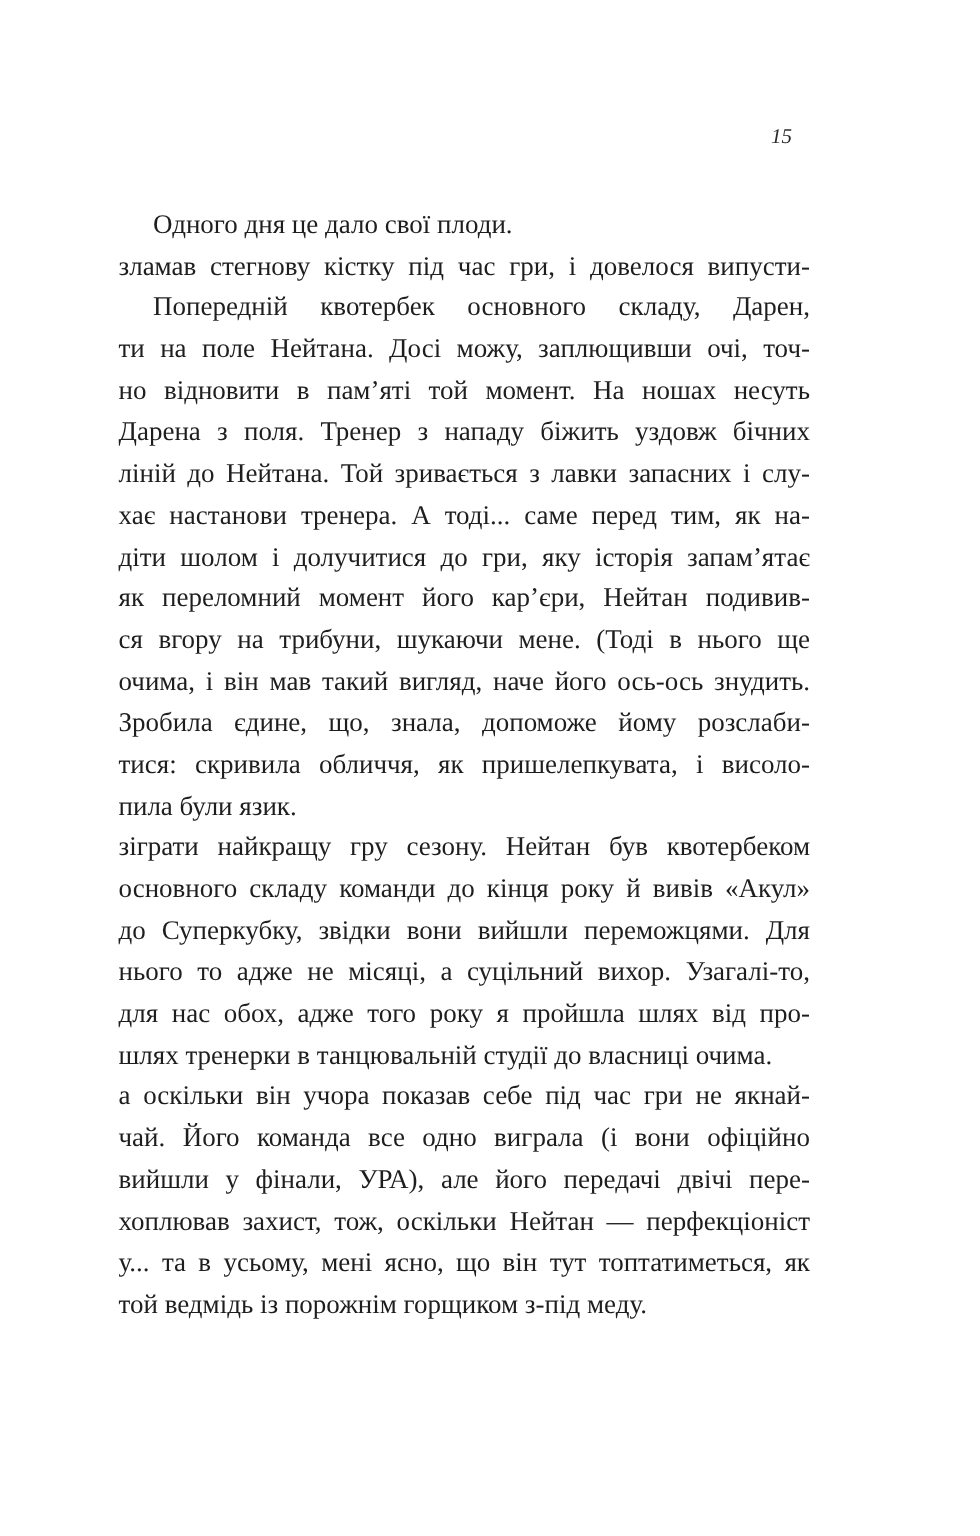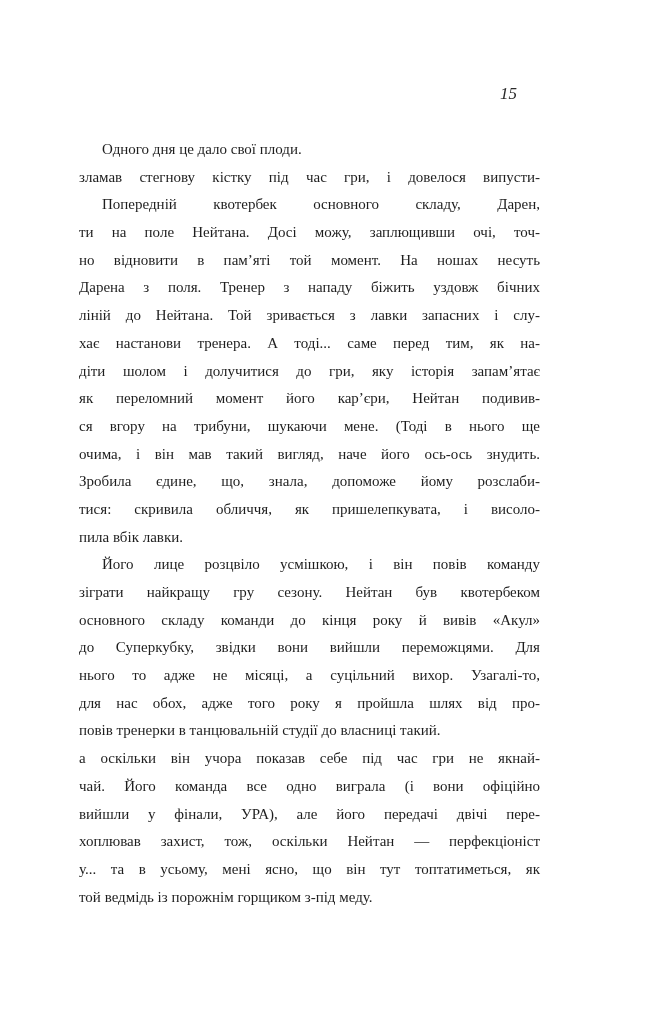--- a/index.html
+++ b/index.html
@@ -3,28 +3,28 @@
 <meta charset="utf-8">
 <style>
   html, body { margin: 0; padding: 0; background: #ffffff; }
   body { width: 653px; height: 1024px; position: relative; overflow: hidden; }
   .page {
     position: absolute; left: 0; top: 0; width: 653px; height: 1024px;
     background: #ffffff;
   }
   .page-number {
     position: absolute; left: 500px; top: 84px; width: 42px;
-    text-align: left;
+    text-align: center;
     font-family: "Liberation Serif", serif; font-style: italic;
-    font-size: 17px; color: #2a2a2a;
+    font-size: 14px; color: #2a2a2a;
   }
   .body-text {
     position: absolute; left: 79px; top: 136px; width: 461px;
     font-family: "Liberation Serif", serif;
-    font-size: 15px; color: #1e1e1e;
+    font-size: 18px; color: #1e1e1e;
     line-height: 27.7px;
   }
   .line {
     display: block; white-space: nowrap;
     text-align: justify; text-align-last: justify;
     height: 27.7px; overflow: visible;
   }
   .line.indent { padding-left: 23px; }
   .line.last { text-align-last: left; }
   .em { }
@@ -43,28 +43,27 @@
     <span class="line">но відновити в пам’яті той момент. На ношах несуть</span>
     <span class="line">Дарена з поля. Тренер з нападу біжить уздовж бічних</span>
     <span class="line">ліній до Нейтана. Той зривається з лавки запасних і слу-</span>
     <span class="line">хає настанови тренера. А тоді... саме перед тим, як на-</span>
     <span class="line">діти шолом і долучитися до гри, яку історія запам’ятає</span>
     <span class="line">як переломний момент його кар’єри, Нейтан подивив-</span>
     <span class="line">ся вгору на трибуни, шукаючи мене. (Тоді в нього ще</span>
     <span class="line">очима, і він мав такий вигляд, наче його ось-ось знудить.</span>
     <span class="line">Зробила єдине, що, знала, допоможе йому розслаби-</span>
     <span class="line">тися: скривила обличчя, як пришелепкувата, і висоло-</span>
-    <span class="line last">пила вбік лавки.</span>
-    <span class="line indent">Його лице розцвіло усмішкою, і він повів команду</span>
+    <span class="line last">пила були язик.</span>
     <span class="line">зіграти найкращу гру сезону. Нейтан був квотербеком</span>
     <span class="line">основного складу команди до кінця року й вивів «Акул»</span>
     <span class="line">до Суперкубку, звідки вони вийшли переможцями. Для</span>
     <span class="line">нього то адже не місяці, а суцільний вихор. Узагалі-то,</span>
     <span class="line">для нас обох, адже того року я пройшла шлях від про-</span>
-    <span class="line last"><span>повів тренерки в танцювальній студії до </span><span class="em">власниці</span><span> такий.</span></span>
+    <span class="line last"><span>шлях тренерки в танцювальній студії до </span><span class="em">власниці</span><span> очима.</span></span>
     <span class="line">а оскільки він учора показав себе під час гри не якнай-</span>
     <span class="line">чай. Його команда все одно виграла (і вони офіційно</span>
     <span class="line">вийшли у фінали, УРА), але його передачі двічі пере-</span>
     <span class="line">хоплював захист, тож, оскільки Нейтан — перфекціоніст</span>
     <span class="line">у... та в усьому, мені ясно, що він тут топтатиметься, як</span>
     <span class="line last">той ведмідь із порожнім горщиком з-під меду.</span>
   </div>
 </div>
 
 </body></html>

